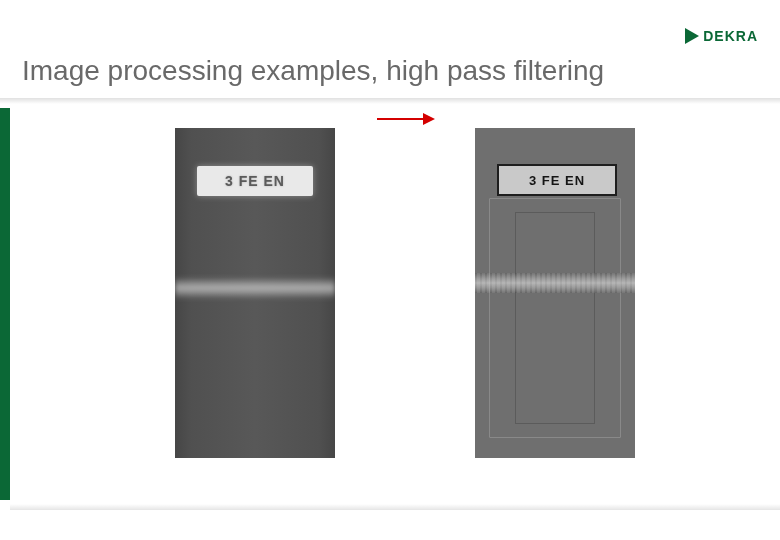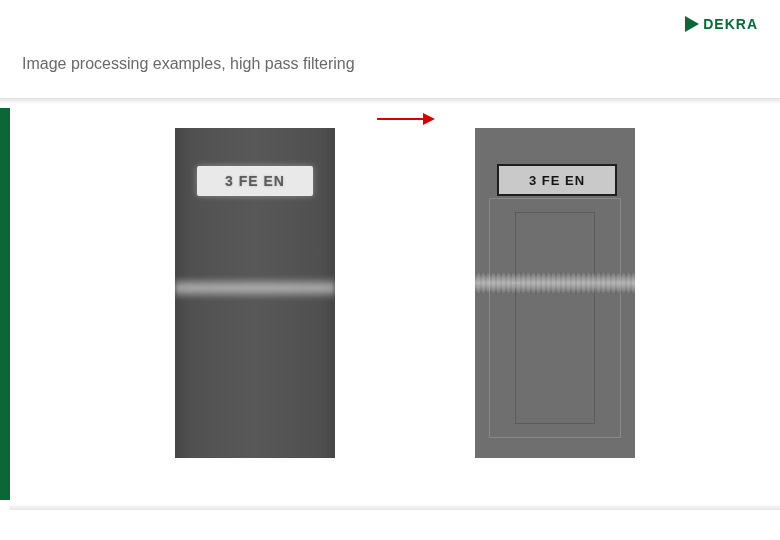--- a/index.html
+++ b/index.html
@@ -7,21 +7,21 @@
     padding: 0;
     width: 780px;
     height: 540px;
     background: #ffffff;
     font-family: Arial, Helvetica, sans-serif;
     overflow: hidden;
     position: relative;
   }
   .logo {
     position: absolute;
-    top: 16px;
+    top: 28px;
     right: 22px;
     display: flex;
     align-items: center;
     gap: 4px;
   }
   .logo-d {
     width: 0;
     height: 0;
     border-top: 8px solid transparent;
     border-bottom: 8px solid transparent;
@@ -30,21 +30,21 @@
   .logo-text {
     font-size: 14px;
     font-weight: 700;
     color: #0b6836;
     letter-spacing: 1px;
   }
   .title {
     position: absolute;
     top: 55px;
     left: 22px;
-    font-size: 16px;
+    font-size: 28px;
     color: #696969;
     font-weight: 400;
   }
   .hr-shadow {
     position: absolute;
     top: 98px;
     left: 0;
     right: 0;
     height: 6px;
     background: linear-gradient(to bottom, rgba(0,0,0,0.12), rgba(0,0,0,0));

